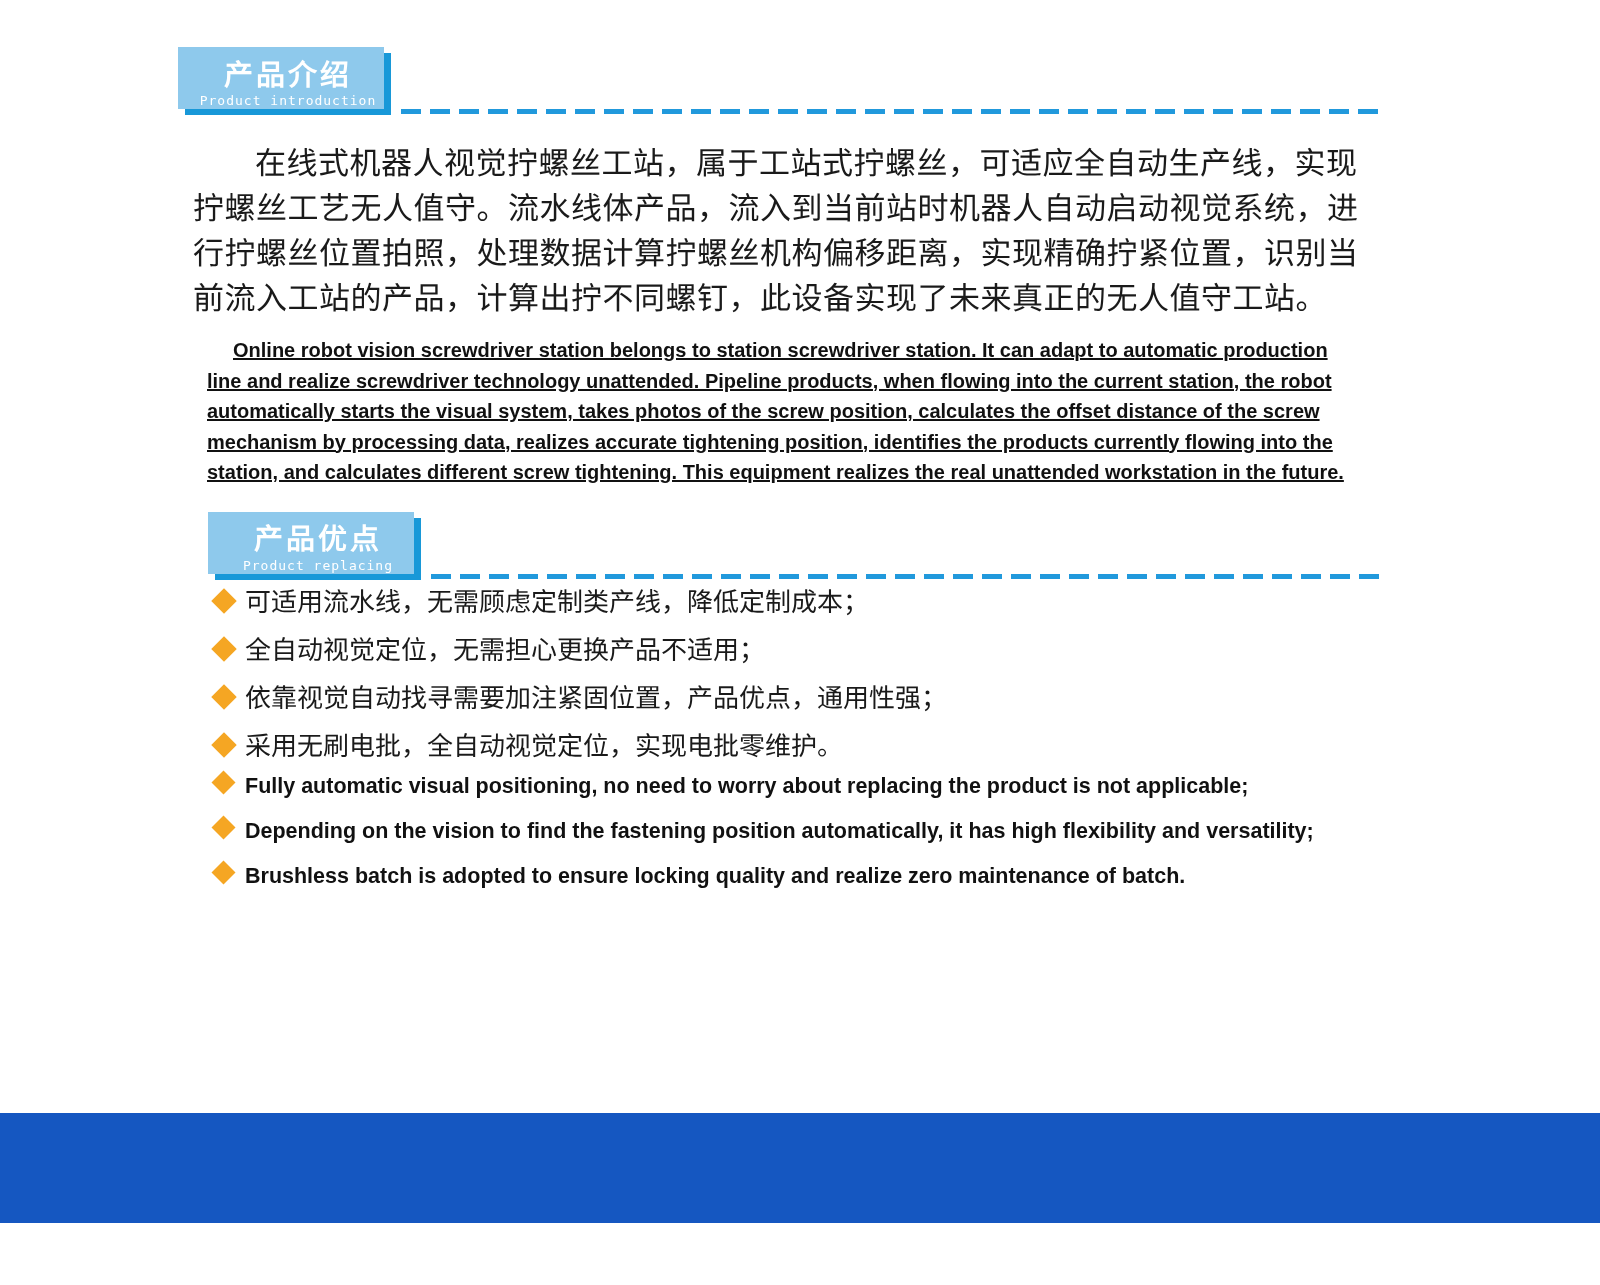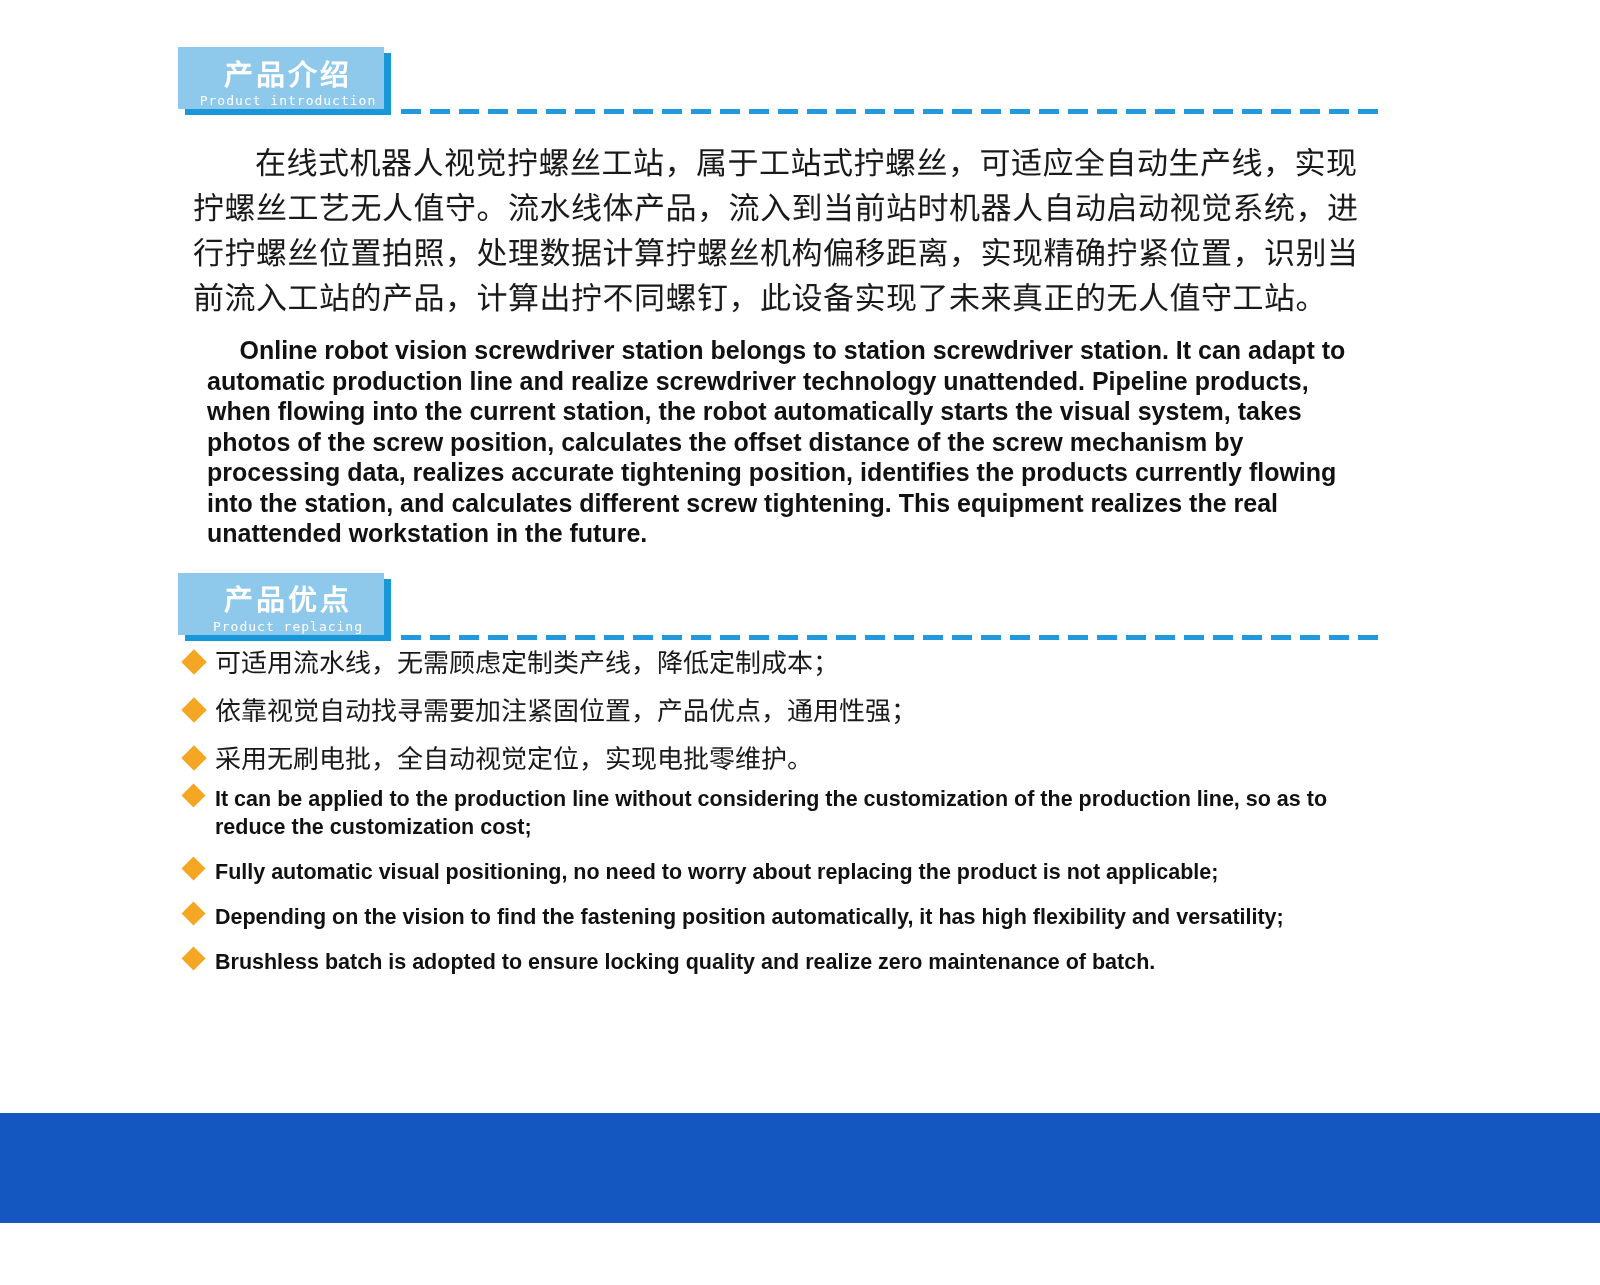--- a/index.html
+++ b/index.html
@@ -9,21 +9,21 @@
     height: 1285px;
     position: relative;
     background: #ffffff;
     font-family: "Liberation Sans", "DejaVu Sans", sans-serif;
     overflow: hidden;
   }
   .page { width: 1584px; height: 1285px; position: relative; }
 
   .section { padding-left: 185px; padding-right: 205px; }
   .section-intro { padding-top: 53px; }
-  .section-advantages { margin-top: 30px; }
+  .section-advantages { margin-top: 30px; margin-left: 30px; }
 
   
   .badge-row { display: flex; align-items: flex-end; }
   .badge {
     position: relative;
     width: 206px;
     height: 62px;
     background: var(--badge-blue, #1898d8);
     display: flex;
     flex-direction: column;
@@ -73,25 +73,26 @@
     margin: 26px 0 0 8px;
     font-size: 31px;
     line-height: 45px;
     color: var(--text-dark, #1a1a1a);
     text-indent: 2em;
     letter-spacing: 0.5px;
   }
   .en-para {
     margin: 14px 0 0 22px;
     width: 1150px;
-    font-size: 25px;
+    font-size: 20px;
     font-weight: bold;
     line-height: 30.5px;
     color: #111111;
     text-indent: 1.3em;
+    text-decoration: underline;
   }
 
   ul.bullets { list-style: none; margin: 0; padding: 0; }
   .cn-list { margin-top: 20px; }
   .cn-list li {
     position: relative;
     padding-left: 30px;
     font-size: 26px;
     line-height: 44px;
     color: var(--text-dark, #1a1a1a);
@@ -162,33 +163,33 @@
       <div class="dash-line"></div>
     </div>
 
     <ul class="bullets cn-list">
       <li>
         <span class="diamond"></span>
         <span>可适用流水线，无需顾虑定制类产线，降低定制成本；</span>
       </li>
       <li>
         <span class="diamond"></span>
+        <span>全自动视觉定位，无需担心更换产品不适用；</span>
+      </li>
+      <li>
+        <span class="diamond"></span>
         <span>依靠视觉自动找寻需要加注紧固位置，产品优点，通用性强；</span>
       </li>
       <li>
         <span class="diamond"></span>
         <span>采用无刷电批，全自动视觉定位，实现电批零维护。</span>
       </li>
     </ul>
 
     <ul class="bullets en-list">
-      <li>
-        <span class="diamond"></span>
-        <span>It can be applied to the production line without considering the customization of the production line, so as to reduce the customization cost;</span>
-      </li>
       <li>
         <span class="diamond"></span>
         <span>Fully automatic visual positioning, no need to worry about replacing the product is not applicable;</span>
       </li>
       <li>
         <span class="diamond"></span>
         <span>Depending on the vision to find the fastening position automatically, it has high flexibility and versatility;</span>
       </li>
       <li>
         <span class="diamond"></span>

